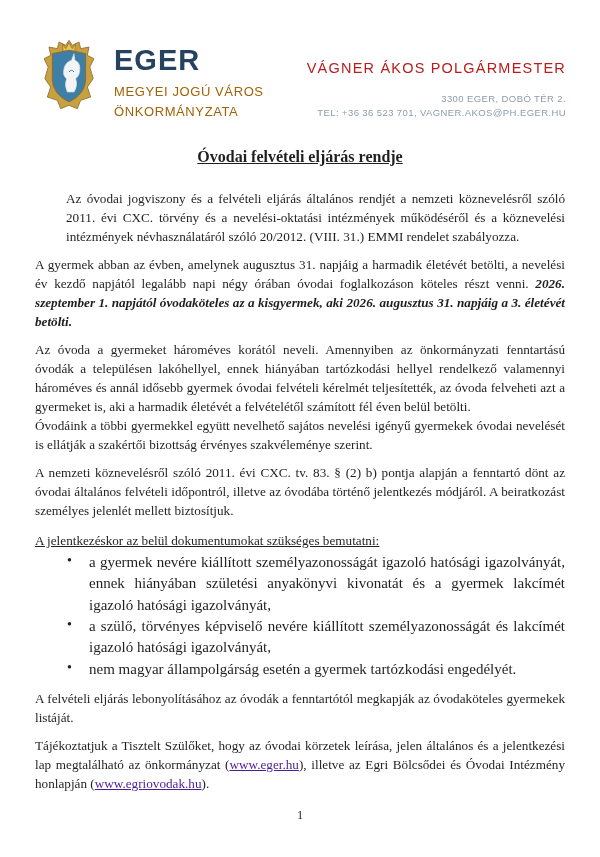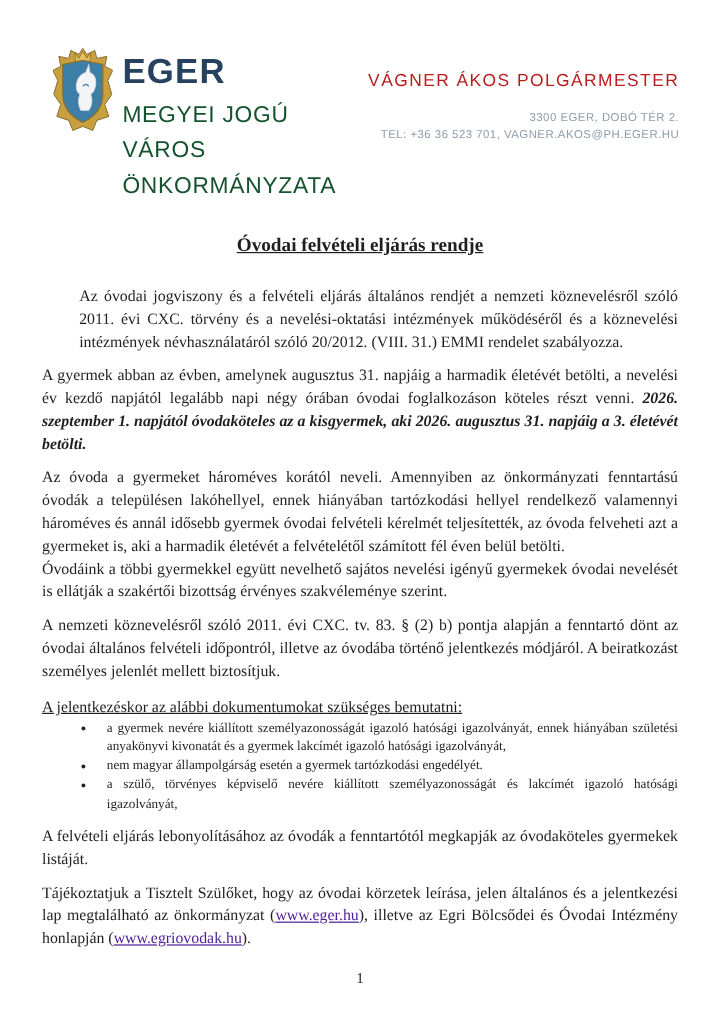--- a/index.html
+++ b/index.html
@@ -16,27 +16,27 @@
   }
   
   .header {
     display: flex;
     justify-content: space-between;
     align-items: flex-start;
     padding: 38px 34px 0 44px;
   }
   .logo-block { display: flex; align-items: flex-start; }
   .coa { width: 50px; height: 78px; flex: 0 0 auto; }
-  .logo-text { margin-left: 8px; padding-top: 8px; font-family: "Liberation Sans", sans-serif; }
+  .logo-text { margin-left: 20px; padding-top: 8px; font-family: "Liberation Sans", sans-serif; }
   .logo-name {
     font-size: 29px; font-weight: bold; letter-spacing: 1px;
     color: #27425f; line-height: 1.0;
   }
   .logo-sub {
-    font-size: 19px; color: #14532d; letter-spacing: 0.6px;
+    font-size: 13px; color: #a16207; letter-spacing: 0.6px;
     line-height: 1.55; margin-top: 7px;
   }
   .contact-block { text-align: right; padding-top: 22px; font-family: "Liberation Sans", sans-serif; }
   .official {
     font-size: 14.5px; color: #b91c1c; letter-spacing: 1.2px;
     white-space: nowrap;
   }
   .addr {
     margin-top: 16px; font-size: 9.5px; color: #8c9cab;
     letter-spacing: 0.4px; line-height: 1.45; white-space: nowrap;
@@ -62,21 +62,21 @@
   .body-text p.tight { margin-top: 0; }
   .emph { font-weight: bold; font-style: italic; }
   .list-heading {
     margin-top: 11px; font-size: 13.2px; line-height: 1.43;
     text-decoration: underline;
   }
   ul.doc-list { list-style: none; margin-top: 1px; }
   ul.doc-list li {
     position: relative;
     margin-left: 30px; padding-left: 24px;
-    font-size: 11px; line-height: 1.43; text-align: justify;
+    font-size: 15px; line-height: 1.43; text-align: justify;
   }
   ul.doc-list li::before {
     content: "\2022";
     position: absolute; left: 2px; top: -1px;
     font-size: 14px;
   }
   a.doc-link { color: #4c1d95; text-decoration: underline; cursor: pointer; }
   
   .footer {
     position: absolute; bottom: 34px; left: 0; right: 0;
@@ -123,25 +123,25 @@
   <div class="body-text">
     <p class="first">Az óvodai jogviszony és a felvételi eljárás általános rendjét a nemzeti köznevelésről szóló 2011. évi CXC. törvény és a nevelési-oktatási intézmények működéséről és a köznevelési intézmények névhasználatáról szóló 20/2012. (VIII. 31.) EMMI rendelet szabályozza.</p>
 
     <p><span>A gyermek abban az évben, amelynek augusztus 31. napjáig a harmadik életévét betölti, a nevelési év kezdő napjától legalább napi négy órában óvodai foglalkozáson köteles részt venni. </span><span class="emph">2026. szeptember 1. napjától óvodaköteles az a kisgyermek, aki 2026. augusztus 31. napjáig a 3. életévét betölti.</span></p>
 
     <p>Az óvoda a gyermeket hároméves korától neveli. Amennyiben az önkormányzati fenntartású óvodák a településen lakóhellyel, ennek hiányában tartózkodási hellyel rendelkező valamennyi hároméves és annál idősebb gyermek óvodai felvételi kérelmét teljesítették, az óvoda felveheti azt a gyermeket is, aki a harmadik életévét a felvételétől számított fél éven belül betölti.</p>
     <p class="tight">Óvodáink a többi gyermekkel együtt nevelhető sajátos nevelési igényű gyermekek óvodai nevelését is ellátják a szakértői bizottság érvényes szakvéleménye szerint.</p>
 
     <p>A nemzeti köznevelésről szóló 2011. évi CXC. tv. 83. § (2) b) pontja alapján a fenntartó dönt az óvodai általános felvételi időpontról, illetve az óvodába történő jelentkezés módjáról. A beiratkozást személyes jelenlét mellett biztosítjuk.</p>
 
-    <div class="list-heading">A jelentkezéskor az alábbi dokumentumokat szükséges bemutatni:</div>
+    <div class="list-heading">A jelentkezéskor az belül dokumentumokat szükséges bemutatni:</div>
     <ul class="doc-list">
       <li>a gyermek nevére kiállított személyazonosságát igazoló hatósági igazolványát, ennek hiányában születési anyakönyvi kivonatát és a gyermek lakcímét igazoló hatósági igazolványát,</li>
+      <li>a szülő, törvényes képviselő nevére kiállított személyazonosságát és lakcímét igazoló hatósági igazolványát,</li>
       <li>nem magyar állampolgárság esetén a gyermek tartózkodási engedélyét.</li>
-      <li>a szülő, törvényes képviselő nevére kiállított személyazonosságát és lakcímét igazoló hatósági igazolványát,</li>
     </ul>
 
     <p>A felvételi eljárás lebonyolításához az óvodák a fenntartótól megkapják az óvodaköteles gyermekek listáját.</p>
 
     <p><span>Tájékoztatjuk a Tisztelt Szülőket, hogy az óvodai körzetek leírása, jelen általános és a jelentkezési lap megtalálható az önkormányzat (</span><a class="doc-link">www.eger.hu</a><span>), illetve az Egri Bölcsődei és Óvodai Intézmény honlapján (</span><a class="doc-link">www.egriovodak.hu</a><span>).</span></p>
   </div>
 
   <div class="footer">1</div>
 
 </div>

